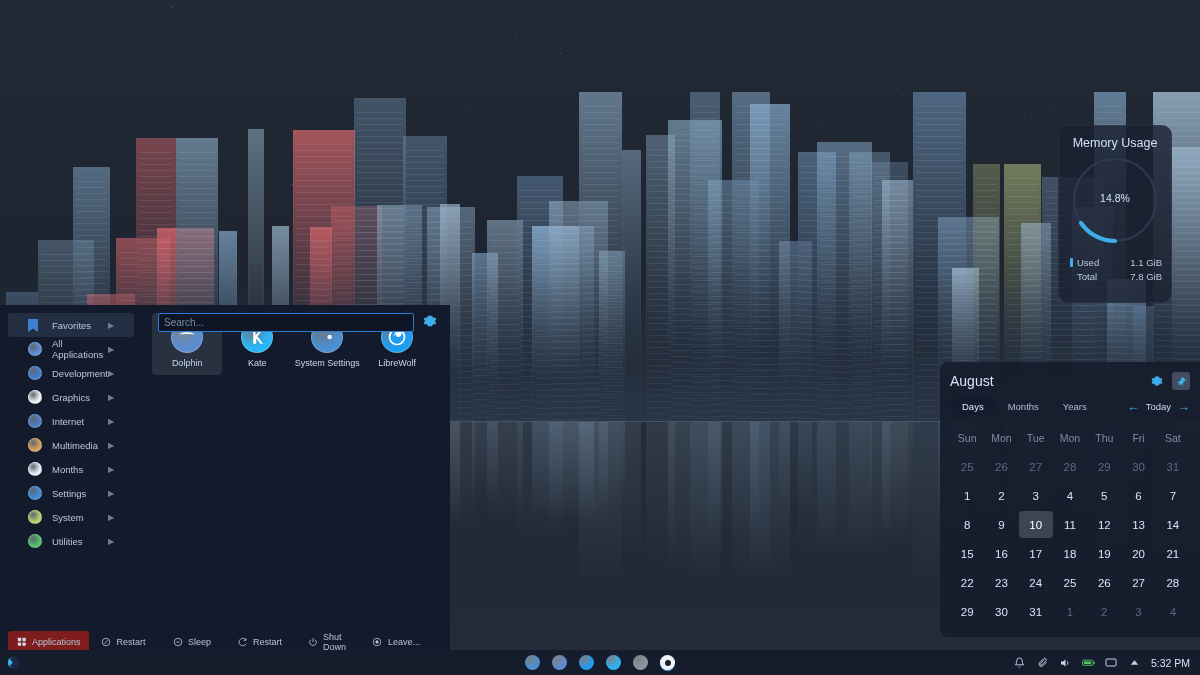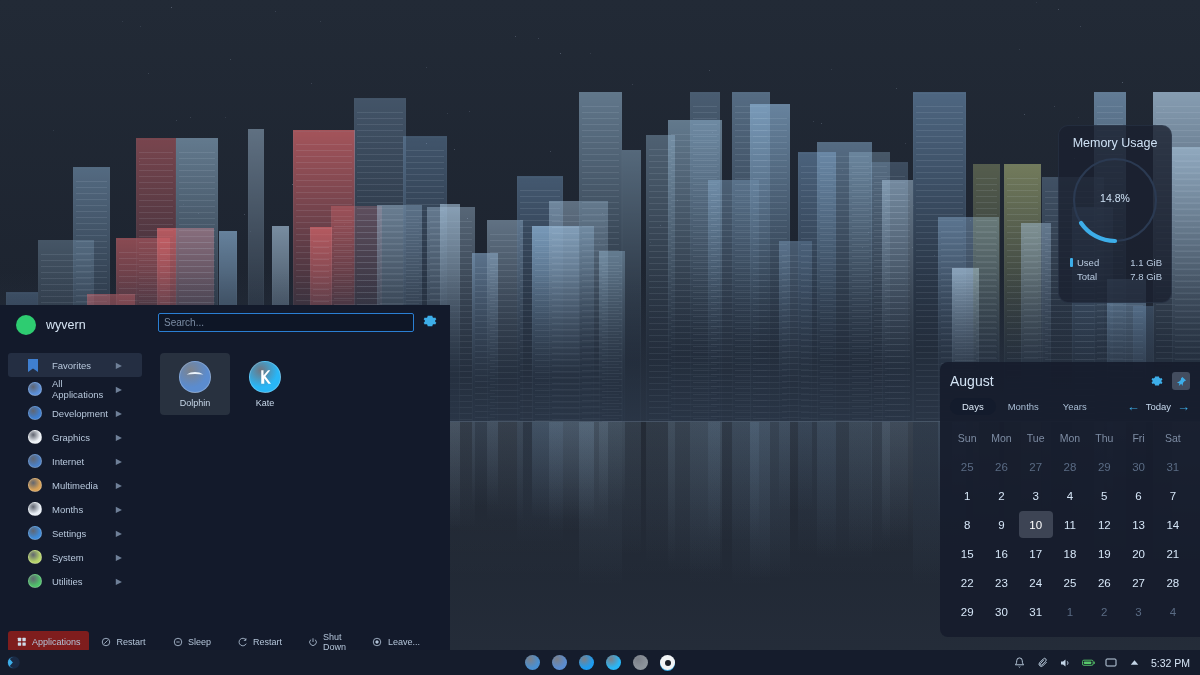--- a/index.html
+++ b/index.html
@@ -460,24 +460,20 @@
         <div class="day">30</div>
         <div class="day">31</div>
         <div class="day other">1</div>
         <div class="day other">2</div>
         <div class="day other">3</div>
         <div class="day other">4</div>
       </div>
   </div>
 
   <div id="appmenu">
-    <div class="am-header">
-      <div class="avatar"></div>
-      <div class="am-user">wyvern</div>
-    </div>
 
     <div class="am-body">
       <div class="am-sidebar" id="am-sidebar">
           <div class="cat active">
             <span class="ci" style="background: transparent; border-radius: 0px;"><svg width="10" height="13" viewBox="0 0 10 13" fill="#3f7fd0">
                 <path d="M0 0h10v13L5 9.6 0 13z"></path>
               </svg></span>
             <span class="cl">Favorites</span>
             <span class="ca">▶</span>
           </div>
@@ -538,20 +534,37 @@
               <div class="fl">Dolphin</div>
             </div>
             <div class="fav">
               <div class="fi" style="background: radial-gradient(circle at 36% 28%, rgba(255, 255, 255, 0.4), rgb(41, 182, 246) 58%, rgb(41, 182, 246)); border: 1px solid rgba(255, 255, 255, 0.22);">
                 <svg width="18" height="18" viewBox="0 0 24 24" fill="#ffffff">
                   <path d="M7 3h3v7l6-7h3l-6.5 8L20 21h-3.5L11 13.5V21H7z"></path>
                 </svg>
               </div>
               <div class="fl">Kate</div>
             </div>
+            <div class="fav">
+              <div class="fi" style="background: radial-gradient(circle at 36% 28%, rgba(255, 255, 255, 0.4), rgb(74, 143, 208) 58%, rgb(74, 143, 208)); border: 1px solid rgba(255, 255, 255, 0.22);">
+                <svg width="16" height="16" viewBox="0 0 24 24" fill="#eaf3fb">
+                  <circle cx="16" cy="12" r="3.5"></circle>
+                </svg>
+              </div>
+              <div class="fl">System Settings</div>
+            </div>
+            <div class="fav">
+              <div class="fi" style="background: radial-gradient(circle at 36% 28%, rgba(255, 255, 255, 0.4), rgb(30, 156, 240) 58%, rgb(30, 156, 240)); border: 1px solid rgba(255, 255, 255, 0.22);">
+                <svg width="20" height="20" viewBox="0 0 24 24">
+                  <circle cx="12" cy="12" r="10" fill="#ffffff"></circle>
+                  <path d="M12 4a8 8 0 108 8c0-2-1-4-3-5 1 3-1 5-3 5-3 0-4-2-3-4-2 1-3 3-3 5a8 8 0 018-9z" fill="#1e9cf0"></path>
+                </svg>
+              </div>
+              <div class="fl">LibreWolf</div>
+            </div>
           </div>
       </div>
     </div>
 
     <div class="am-footer">
       <div style="display:flex;align-items:center;gap:4px;padding-left:8px;width:150px;">
         <div class="fbtn active">
           <span class="gi">
             <svg width="10" height="10" viewBox="0 0 24 24" fill="#cfdcea">
                 <rect x="2" y="2" width="8" height="8" rx="1"></rect>

